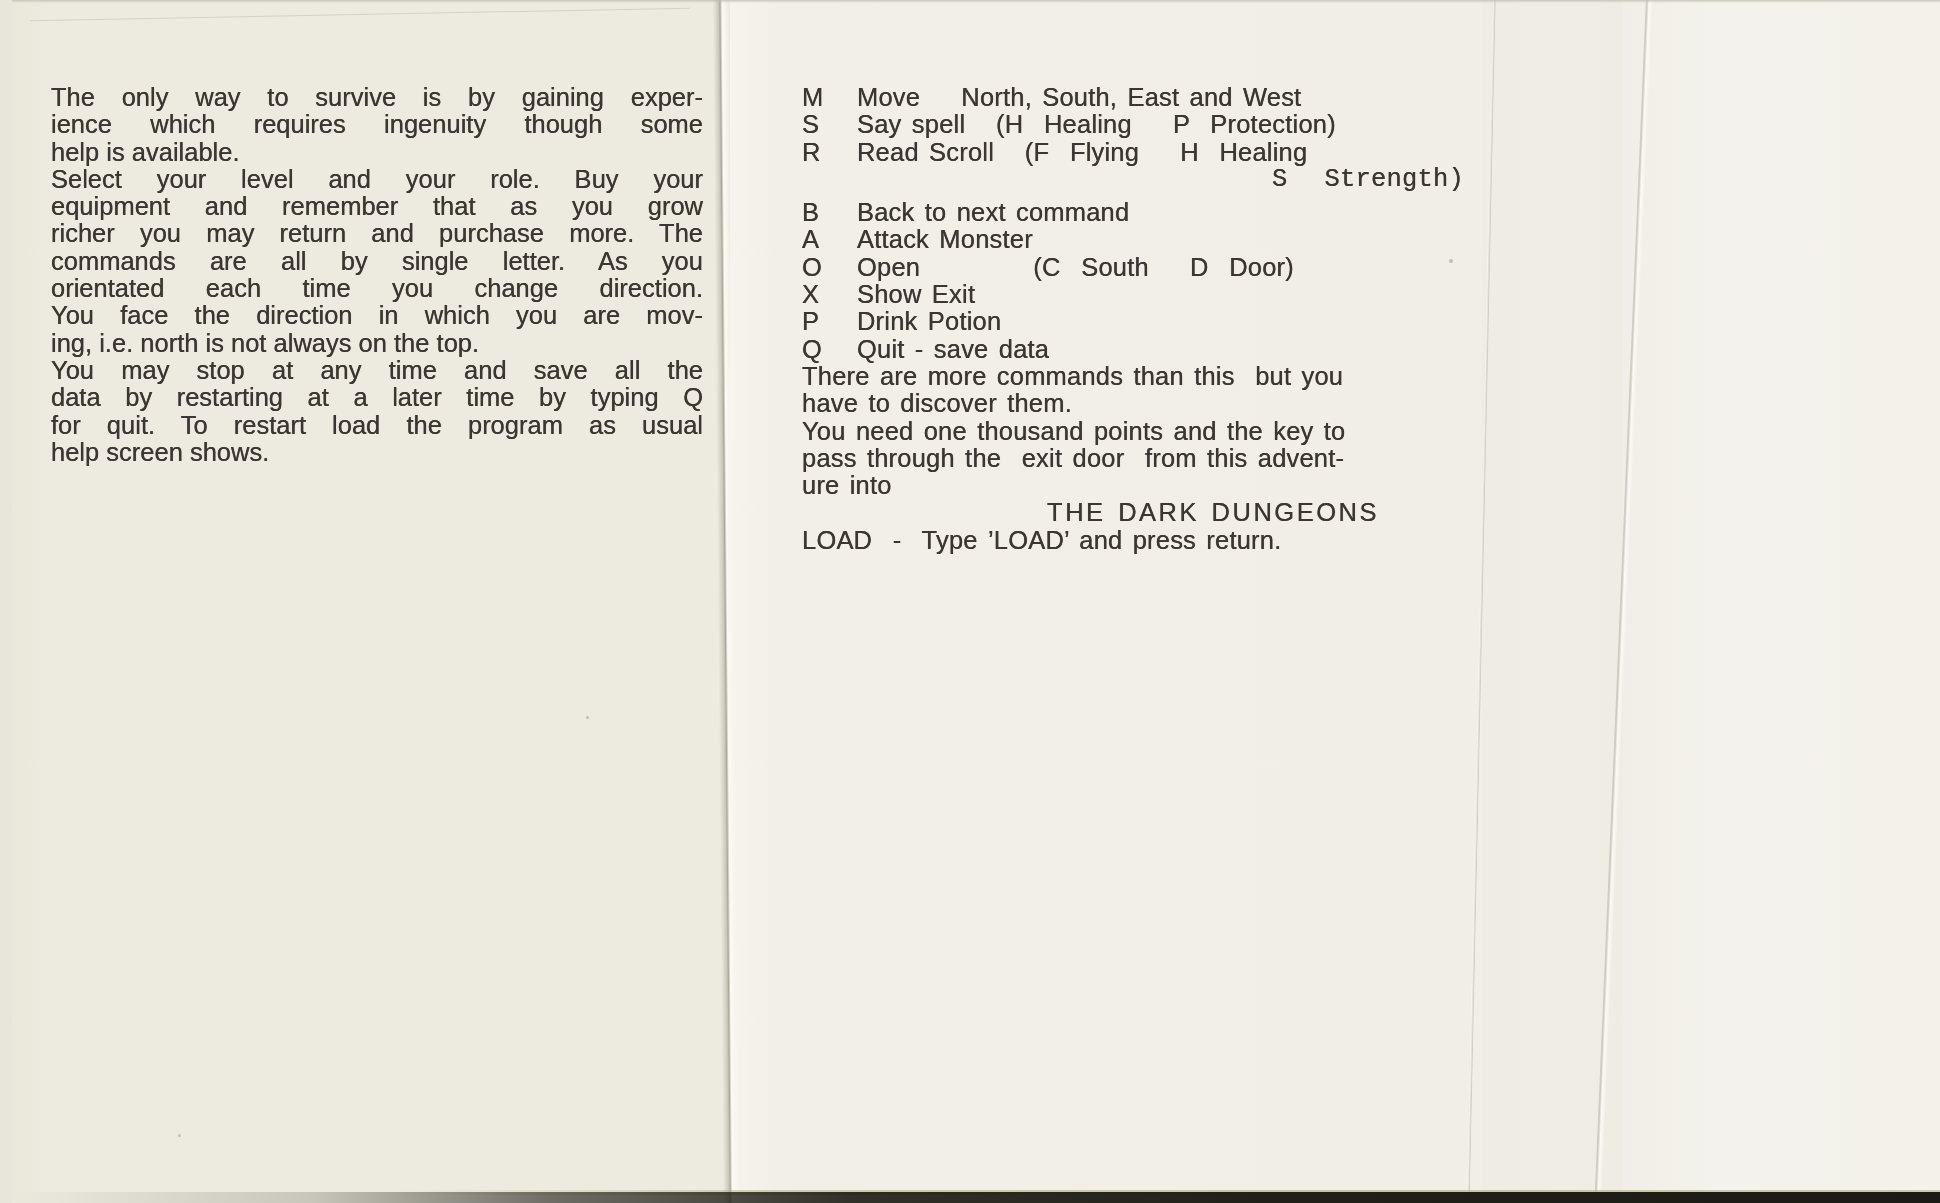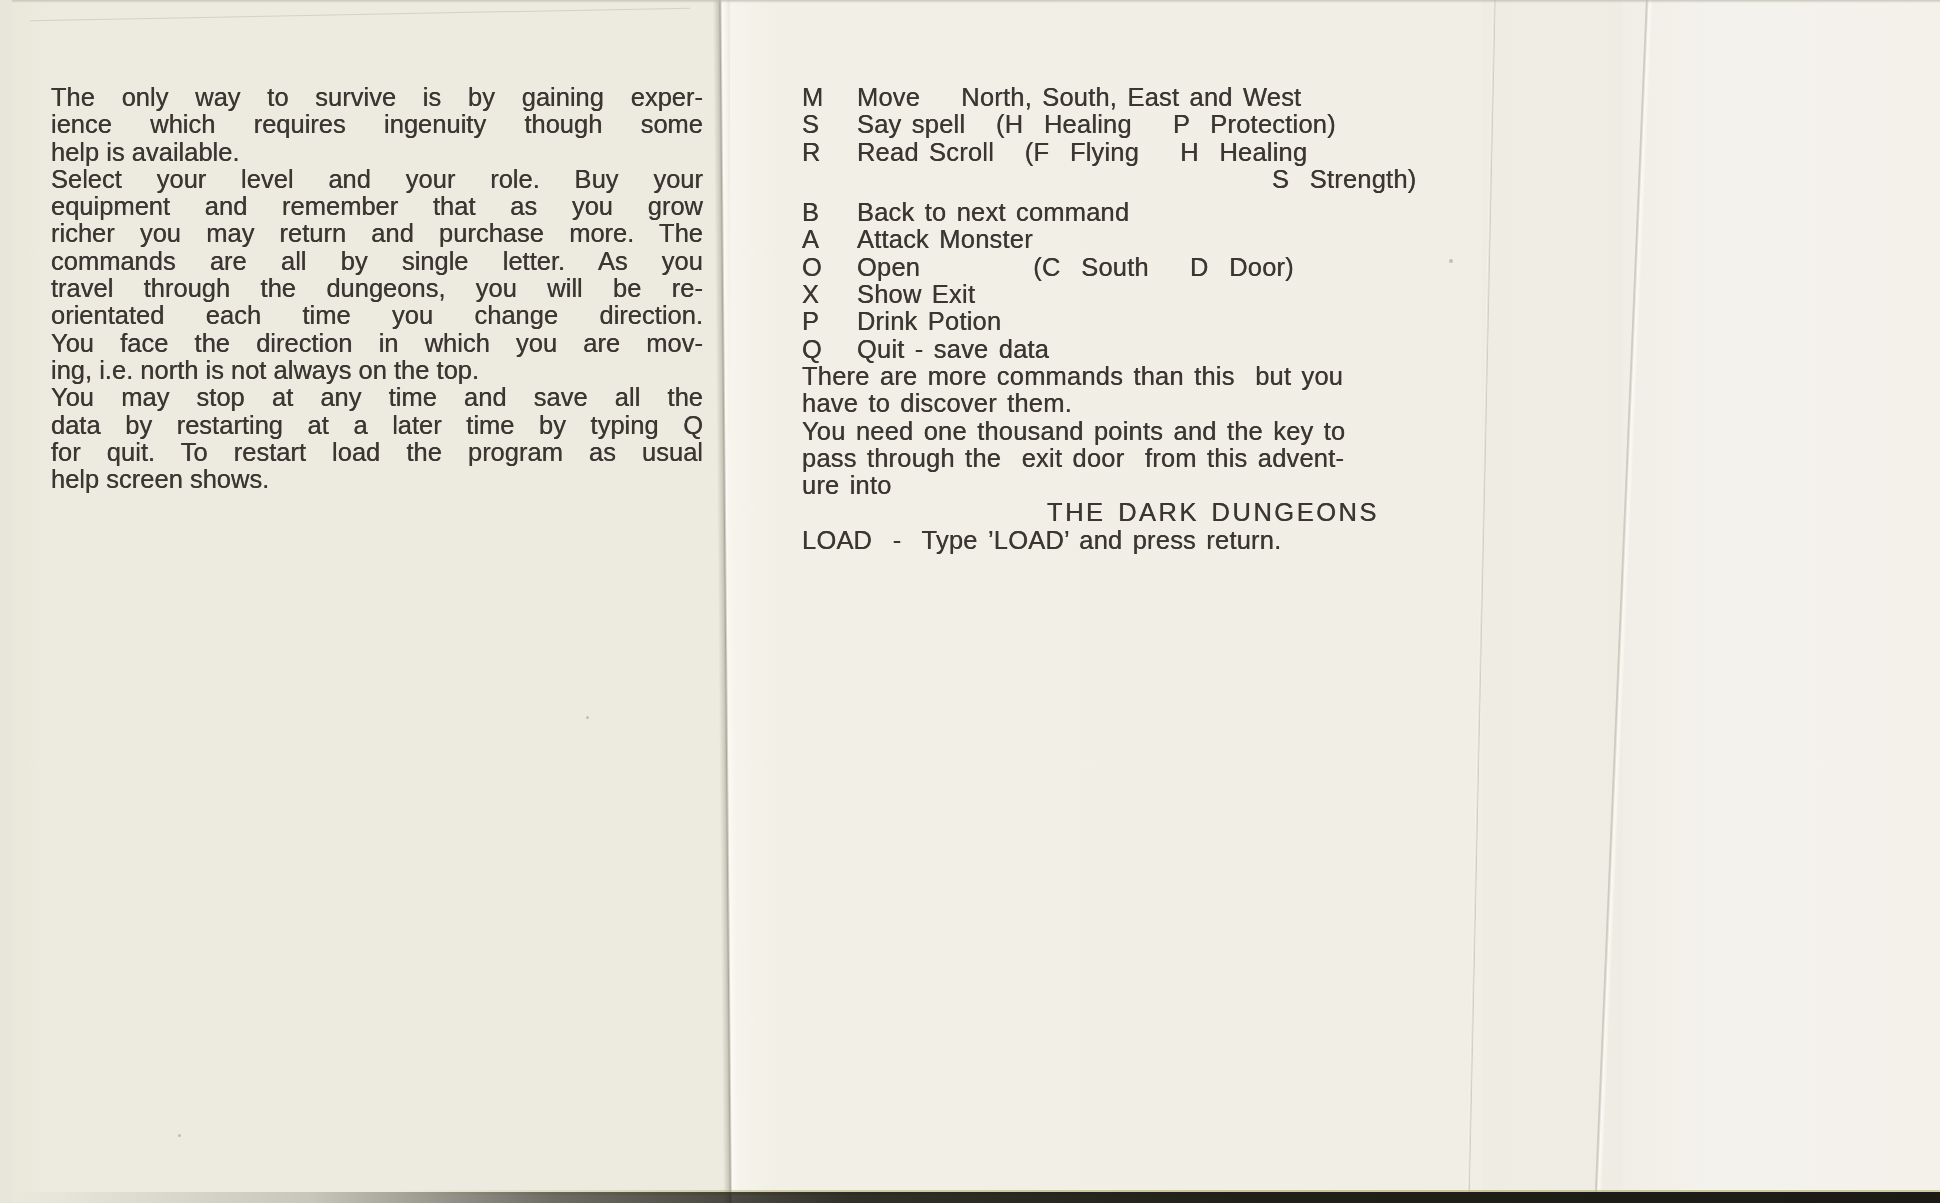--- a/index.html
+++ b/index.html
@@ -54,21 +54,21 @@
   .ln.just{white-space:normal;text-align:justify;text-align-last:justify;}
 
   .right-text{
     position:absolute;left:790px;top:84px;width:680px;
     font-size:25.5px;line-height:27.3px;word-spacing:3px;letter-spacing:.2px;
     text-shadow:0.5px 0 0 rgba(110,60,110,.16),-0.5px 0 0 rgba(40,100,60,.16),0 0 .6px rgba(59,54,49,.85);
   }
   .cmd-row{display:flex;}
   .cmd-key{flex:0 0 55px;white-space:pre;}
   .cmd-desc{white-space:pre;}
-  .cmd-cont{white-space:pre;margin-left:470px;}
+  .cmd-cont{white-space:pre;margin-left:470px;font-family:Liberation Mono, monospace;}
   .row-gap{margin-top:6px;}
   .note-ln{white-space:pre;}
   .title-ln{white-space:pre;margin-left:142px;letter-spacing:2.5px;text-align:center;}
   .load-ln{white-space:pre;}
 </style>
 </head>
 <body>
 
 <div class="scan">
 
@@ -90,21 +90,20 @@
   <div class="speck" style="left:574px;top:716px;width:3px;height:3px;"></div>
 
   <div class="para">
     <div class="ln just">The only way to survive is by gaining exper-</div>
     <div class="ln just">ience which requires ingenuity though some</div>
     <div class="ln">help is available.</div>
     <div class="ln just">Select your level and your role. Buy your</div>
     <div class="ln just">equipment and remember that as you grow</div>
     <div class="ln just">richer you may return and purchase more. The</div>
     <div class="ln just">commands are all by single letter. As you</div>
-    <div class="ln just">travel through the dungeons, you will be re-</div>
     <div class="ln just">orientated each time you change direction.</div>
     <div class="ln just">You face the direction in which you are mov-</div>
     <div class="ln">ing, i.e. north is not always on the top.</div>
     <div class="ln just">You may stop at any time and save all the</div>
     <div class="ln just">data by restarting at a later time by typing Q</div>
     <div class="ln just">for quit. To restart load the program as usual</div>
     <div class="ln">help screen shows.</div>
   </div>
 
   <div class="right-text">

